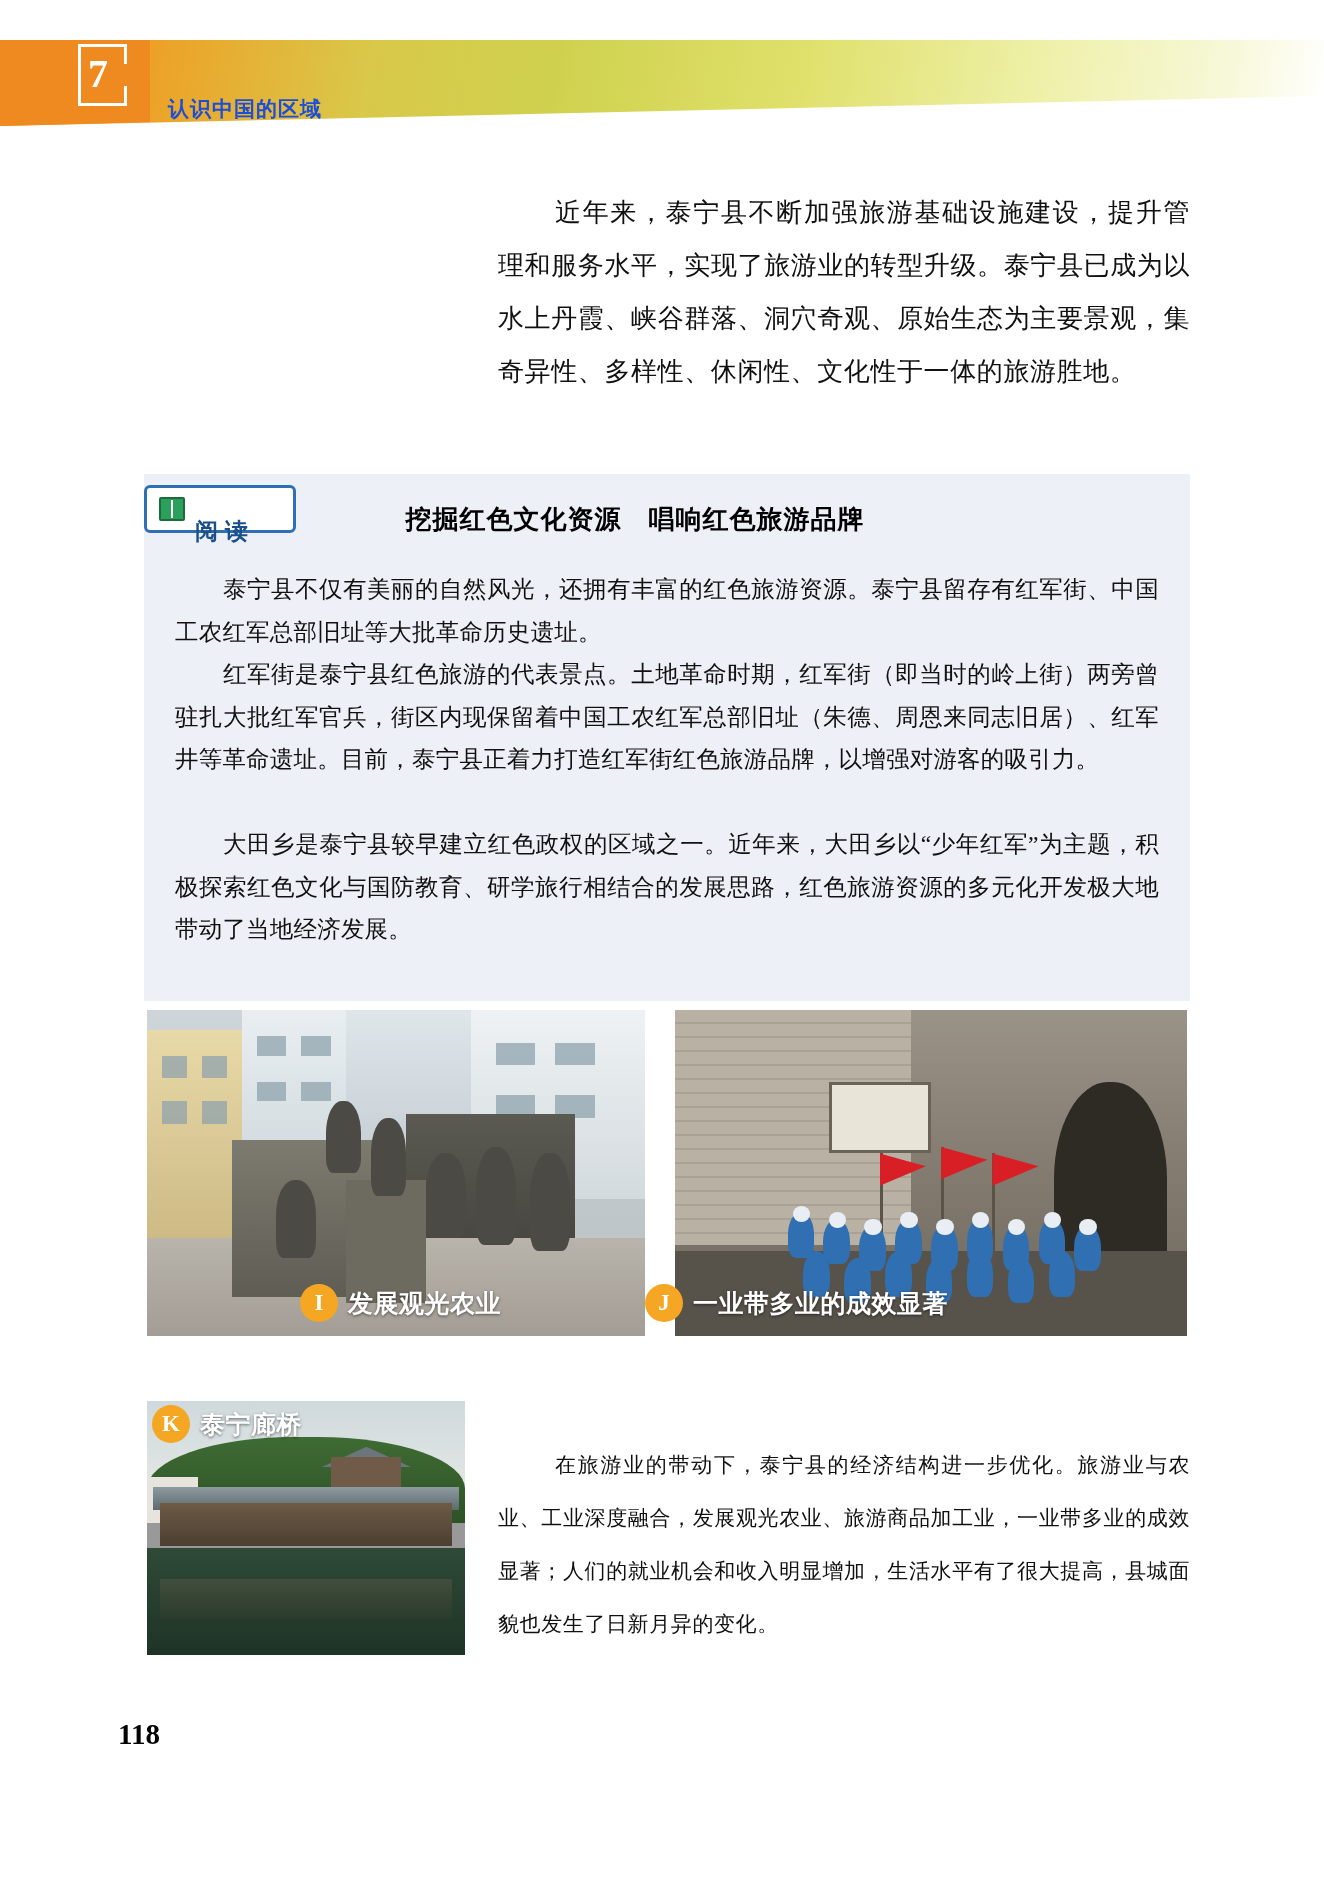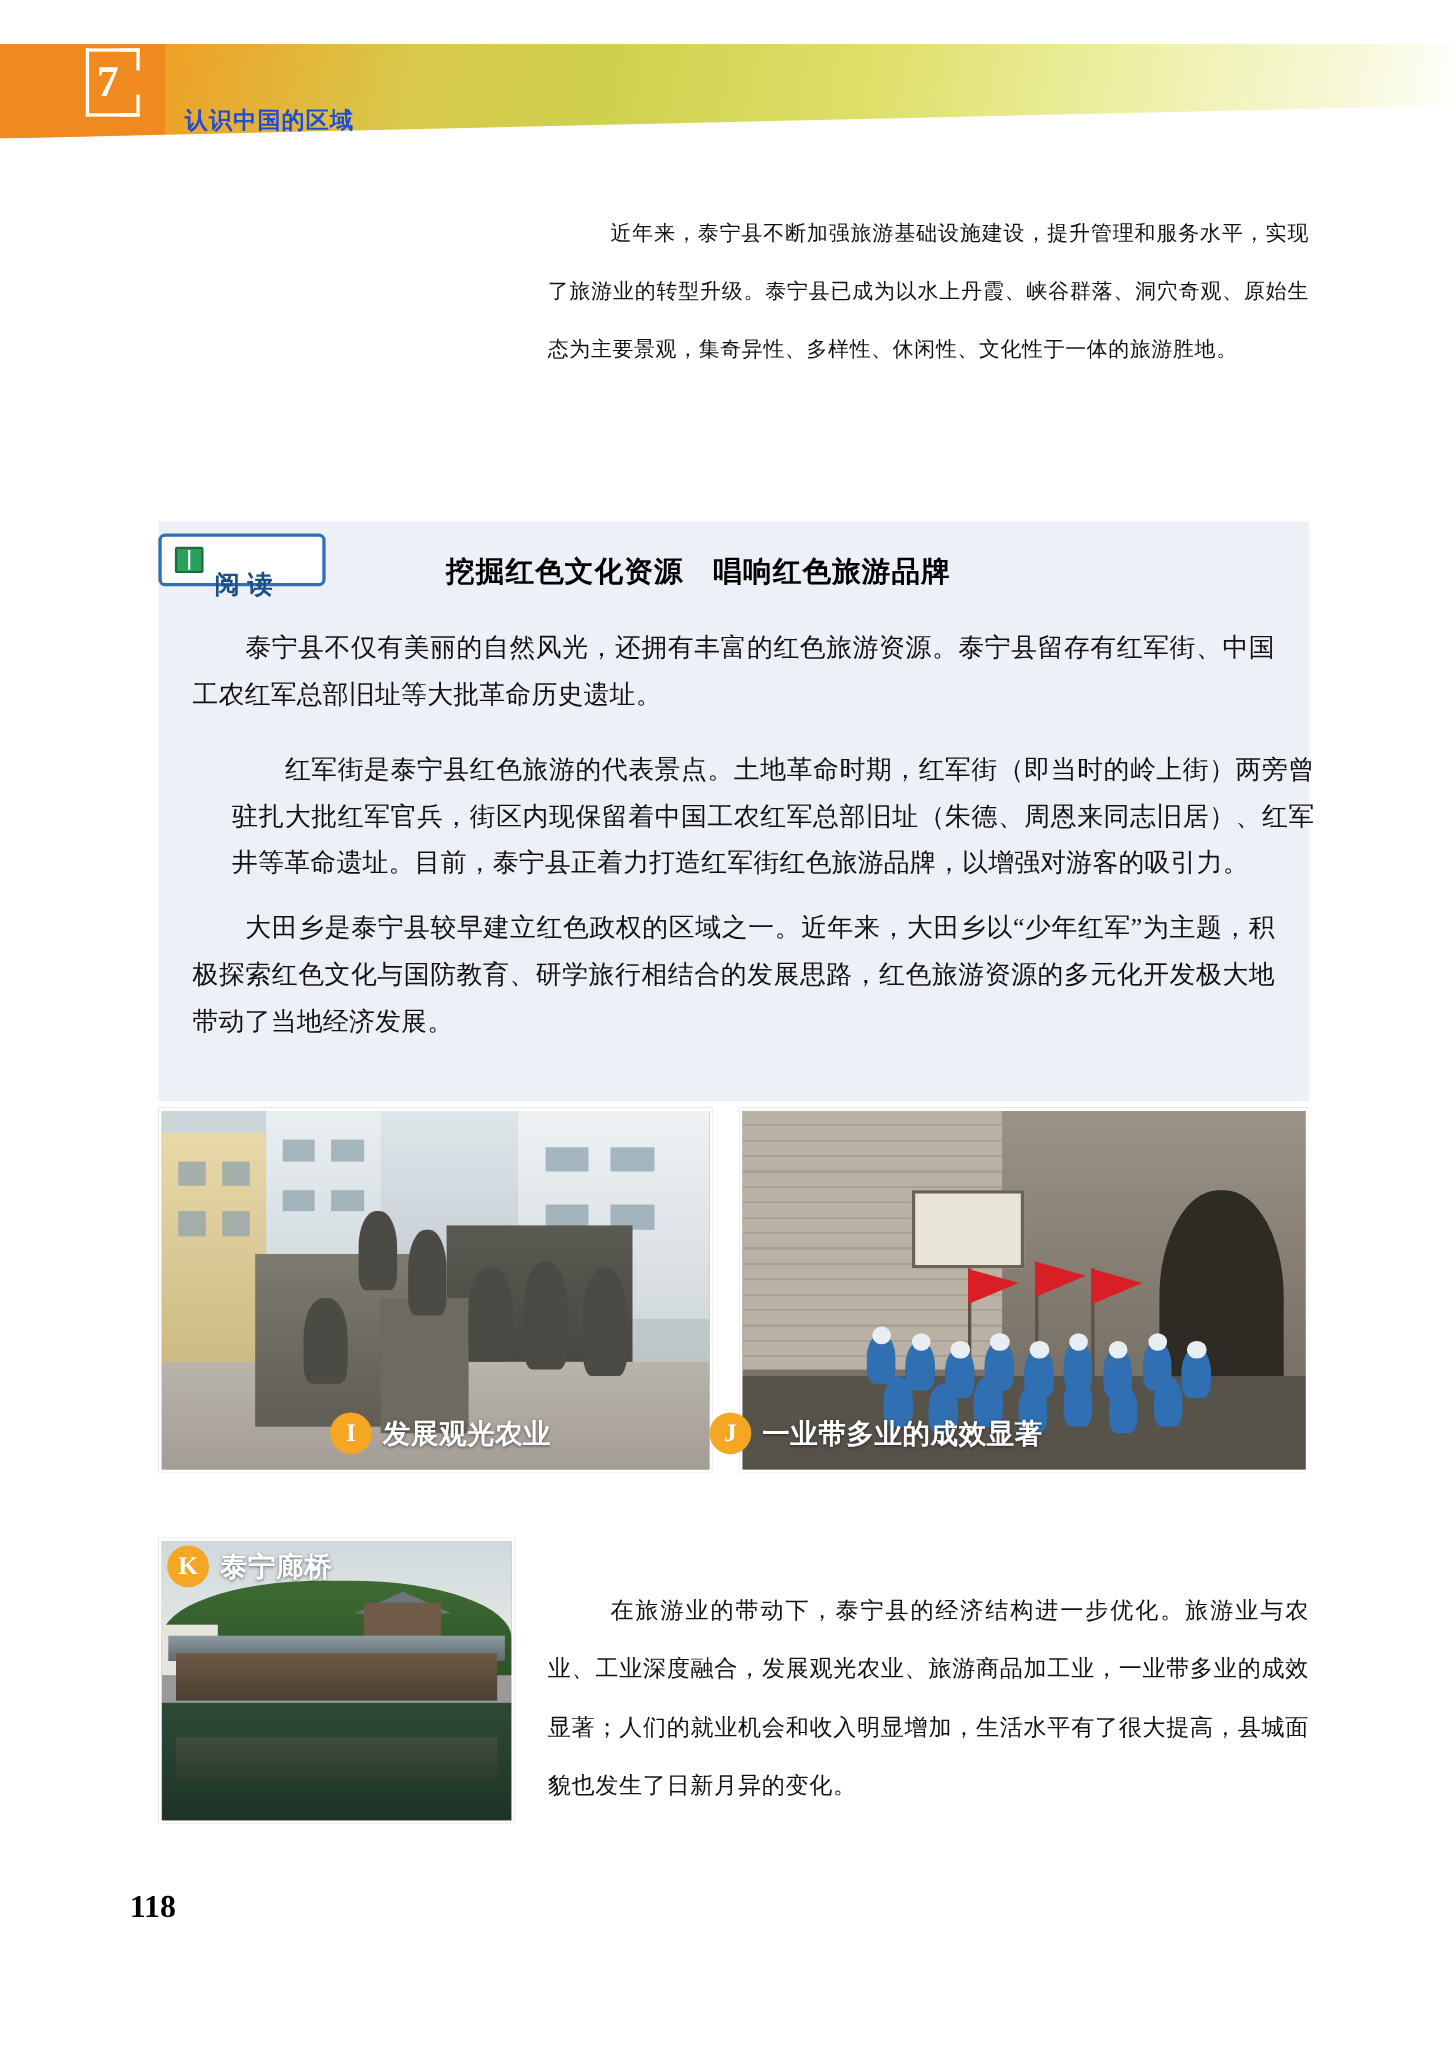--- a/index.html
+++ b/index.html
@@ -92,21 +92,21 @@
     color: #1d4ed8;
     letter-spacing: 1px;
   }
 
   
   .intro-para {
     position: absolute;
     top: 186px;
     left: 498px;
     width: 692px;
-    font-size: 19px;
+    font-size: 26px;
     line-height: 53px;
     color: #111111;
     text-indent: 57px;
     text-align: justify;
     letter-spacing: 0.6px;
   }
 
   
   .reading-box {
     position: absolute;
@@ -174,21 +174,21 @@
     width: 984px;
     font-size: 23.5px;
     line-height: 42.5px;
     color: #111111;
     text-indent: 48px;
     text-align: justify;
     font-family: "Liberation Serif", serif;
     letter-spacing: 0.2px;
   }
   .rp1 { top: 568px; }
-  .rp2 { top: 679px; margin-left: 36px; }
+  .rp2 { top: 653px; }
   .rp3 { top: 823px; }
 
   
   .photo {
     position: absolute;
     overflow: hidden;
     background: #999;
   }
   .photo-I {
     top: 1007px;

